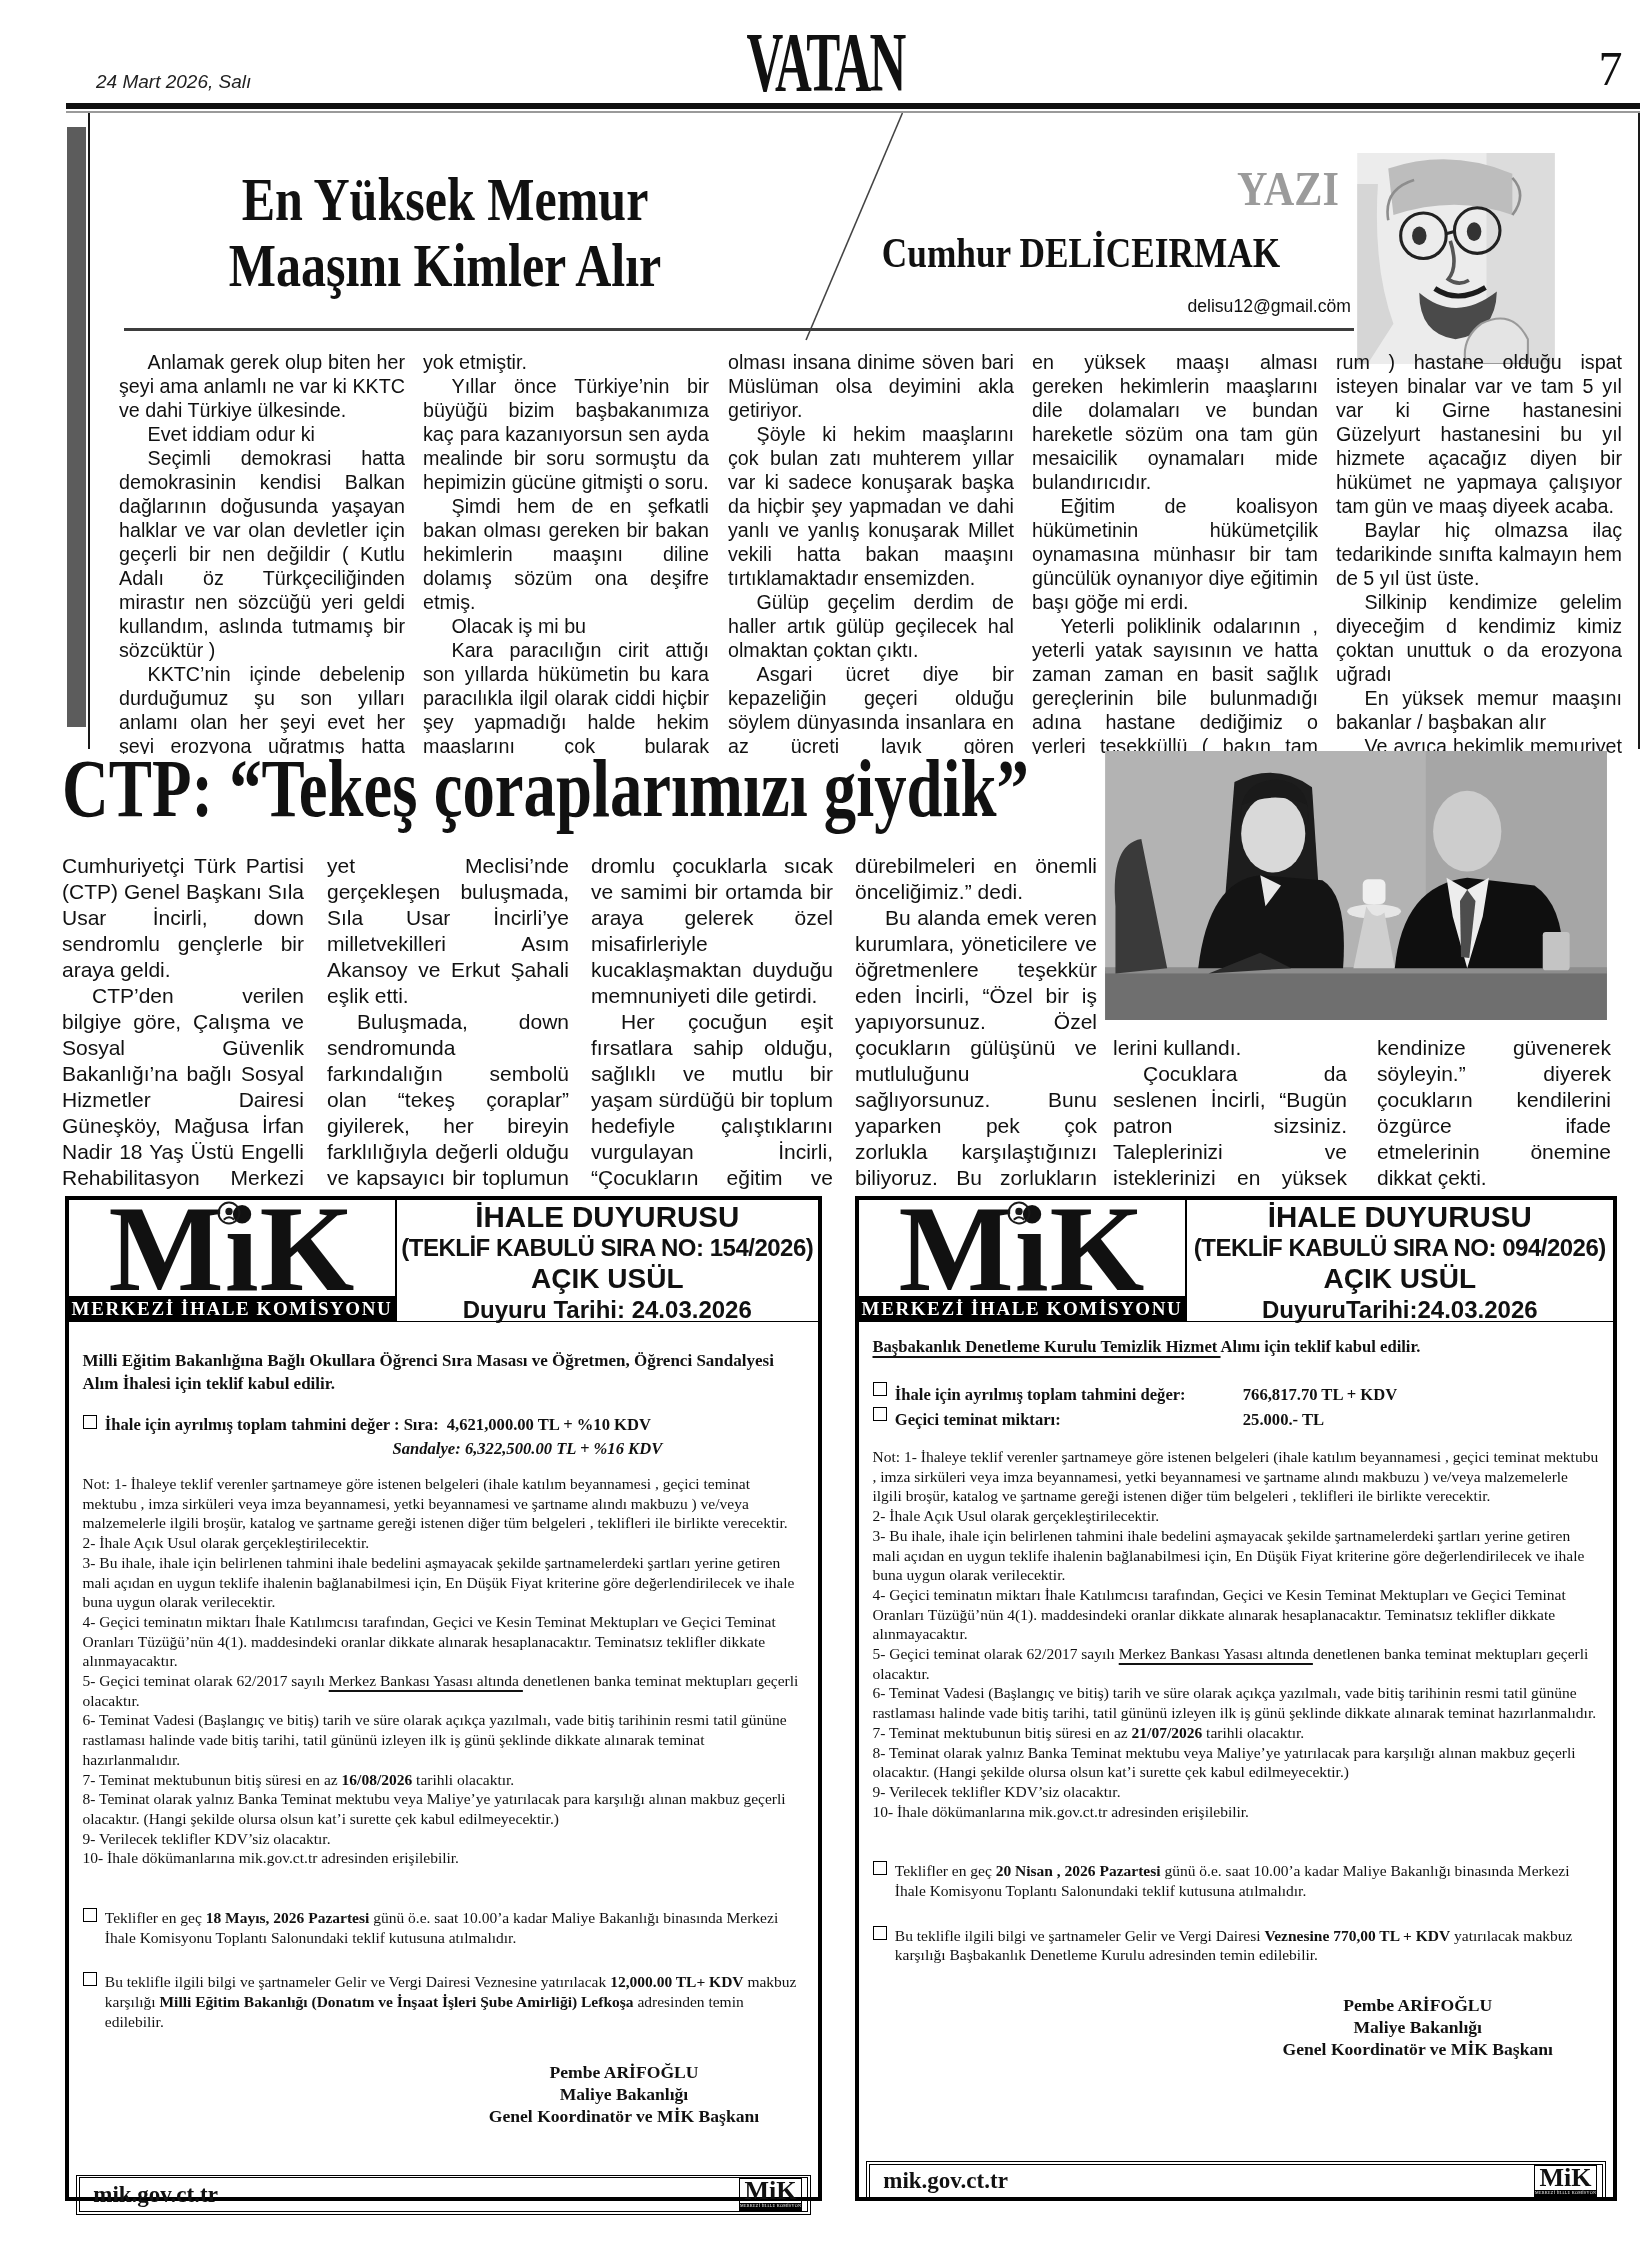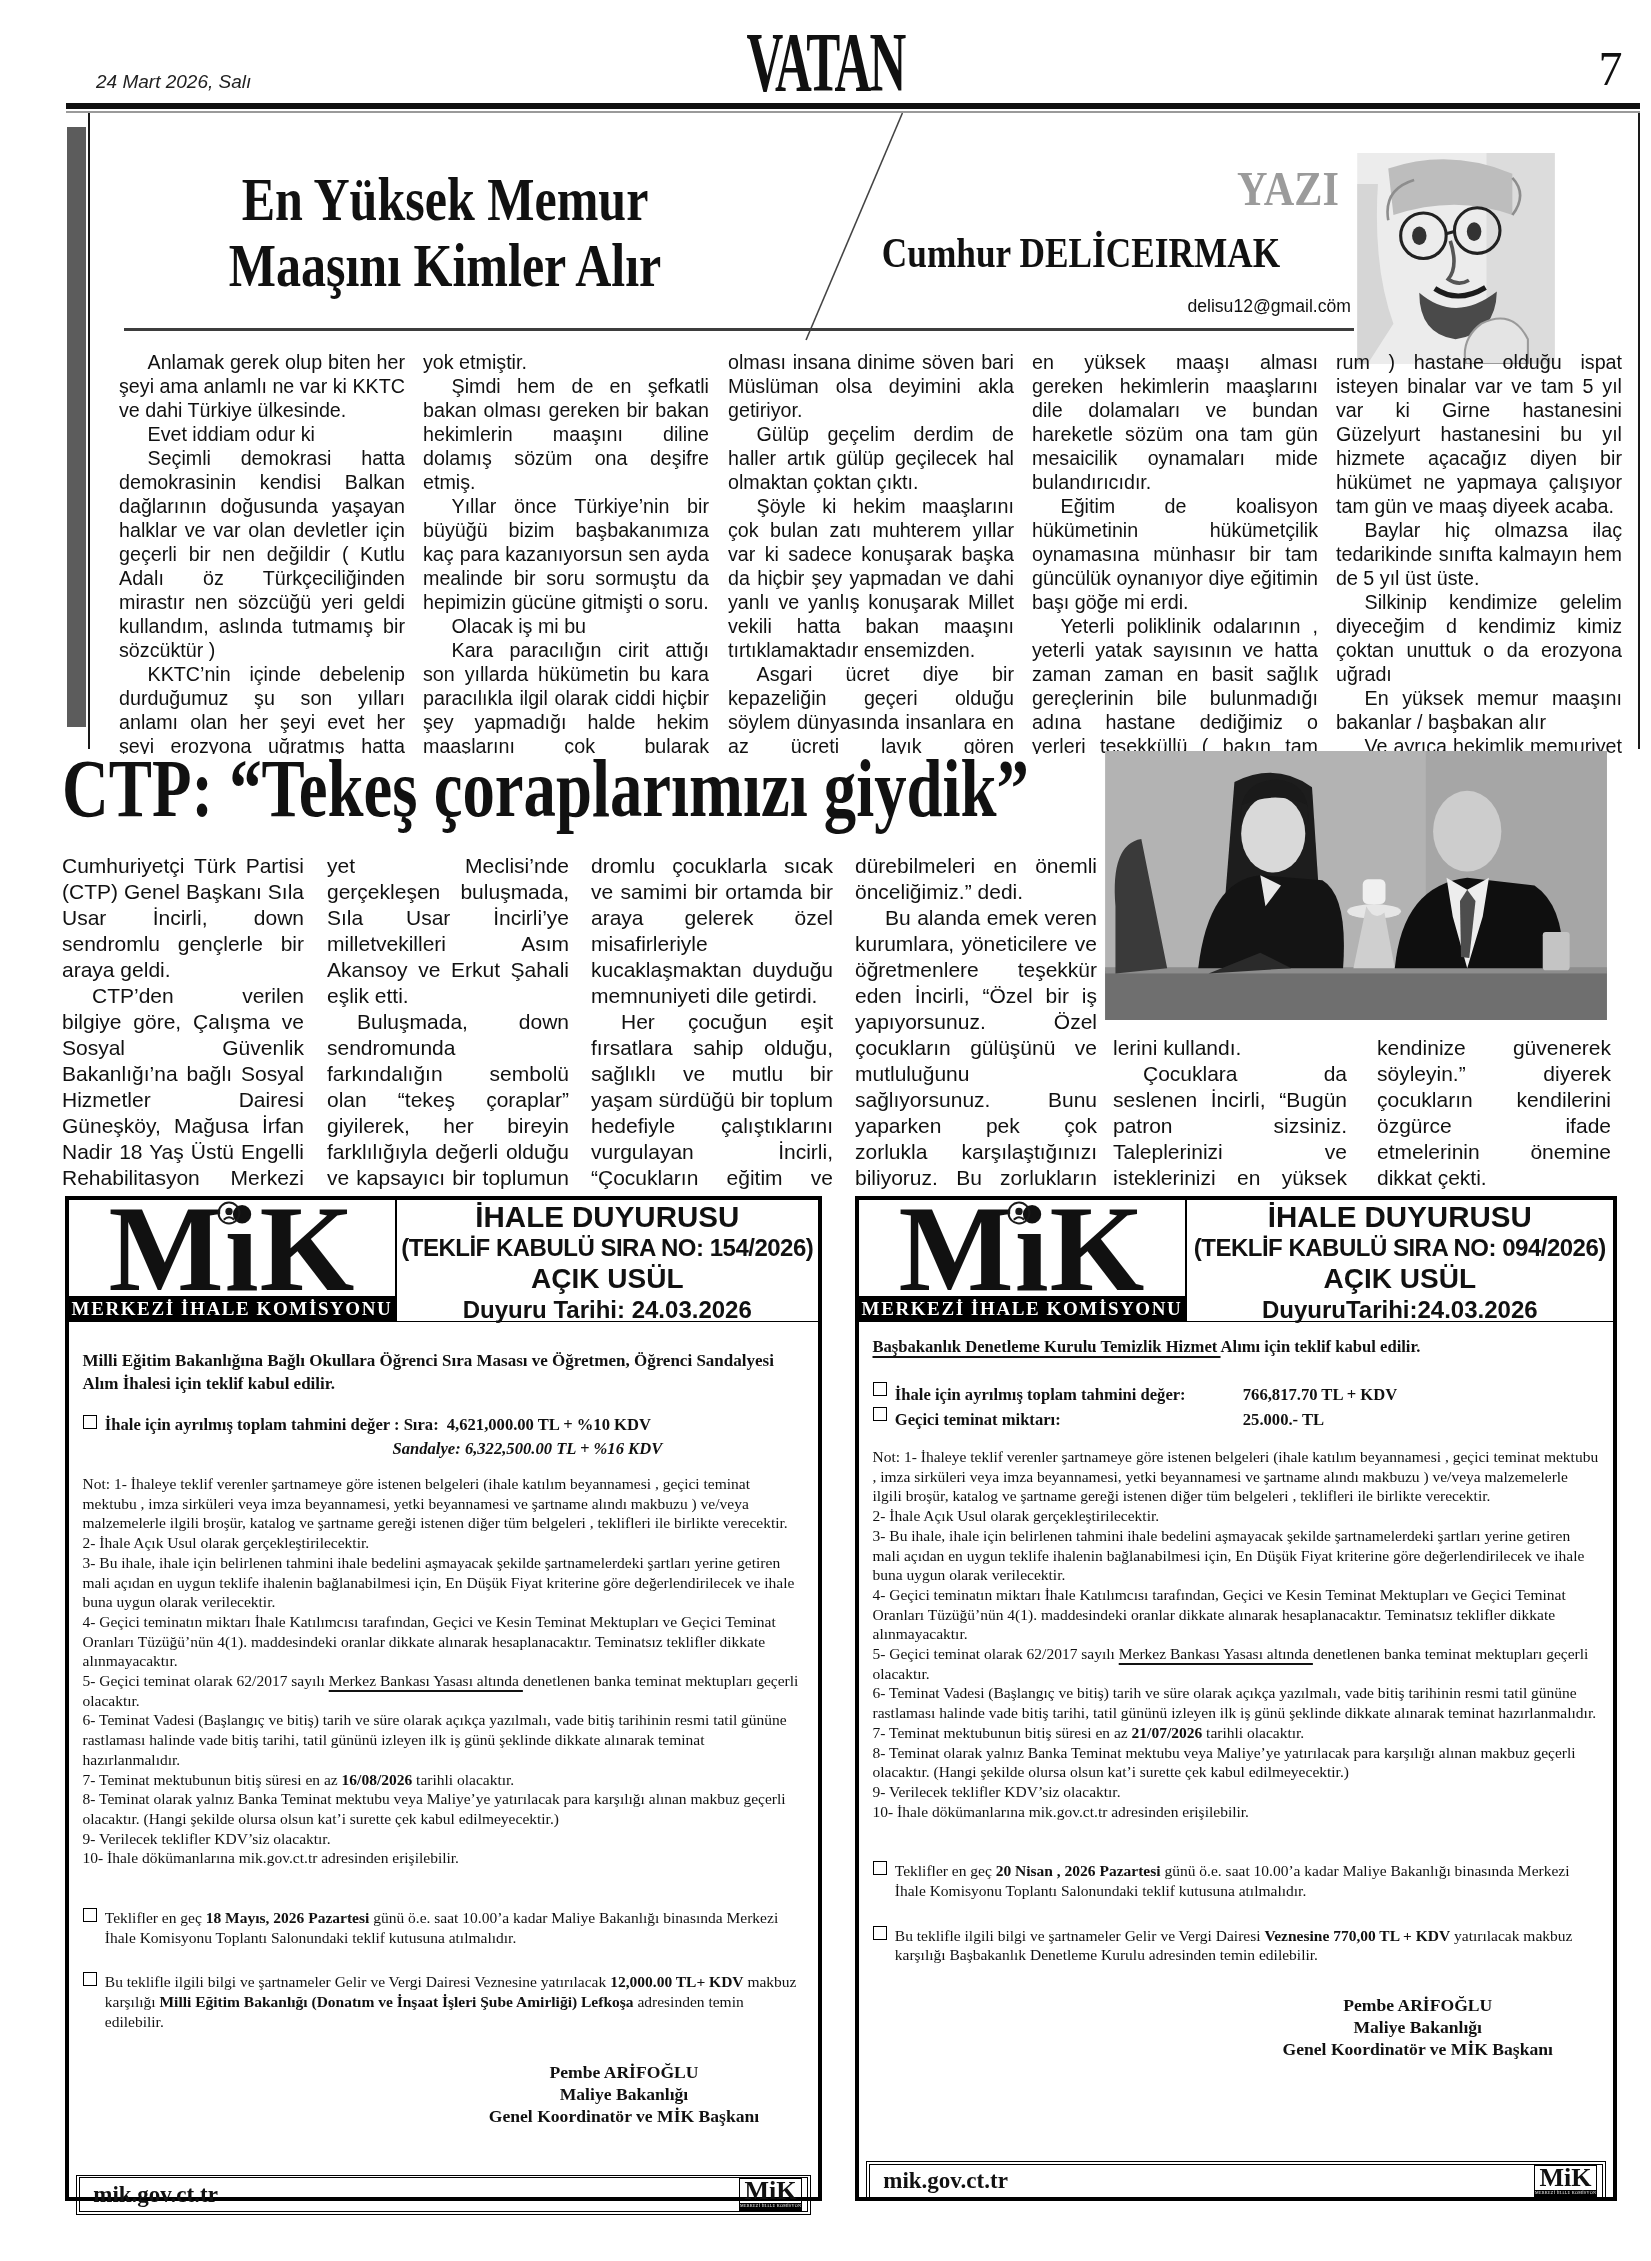--- a/index.html
+++ b/index.html
@@ -137,29 +137,29 @@
   <div class="t-rule"></div>
 
   <div class="a1col" style="left:119px">
       <p>Anlamak gerek olup biten her şeyi ama anlamlı ne var ki KKTC ve dahi Türkiye ülkesinde.</p>
       <p>Evet iddiam odur ki</p>
       <p>Seçimli demokrasi hatta demokrasinin kendisi Balkan dağlarının doğusunda yaşayan halklar ve var olan devletler için geçerli bir nen değildir ( Kutlu Adalı öz Türkçeciliğinden mirastır nen sözcüğü yeri geldi kullandım, aslında tutmamış bir sözcüktür )</p>
       <p>KKTC’nin içinde debelenip durduğumuz şu son yılları anlamı olan her şeyi evet her şeyi erozyona uğratmış hatta düpedüz</p>
     </div>
   <div class="a1col" style="left:423px">
       <p class="cont">yok etmiştir.</p>
+      <p>Yıllar önce Türkiye’nin bir büyüğü bizim başbakanımıza kaç para kazanıyorsun sen ayda mealinde bir soru sormuştu da hepimizin gücüne gitmişti o soru.</p>
       <p>Şimdi hem de en şefkatli bakan olması gereken bir bakan hekimlerin maaşını diline dolamış sözüm ona deşifre etmiş.</p>
-      <p>Yıllar önce Türkiye’nin bir büyüğü bizim başbakanımıza kaç para kazanıyorsun sen ayda mealinde bir soru sormuştu da hepimizin gücüne gitmişti o soru.</p>
       <p>Olacak iş mi bu</p>
       <p>Kara paracılığın cirit attığı son yıllarda hükümetin bu kara paracılıkla ilgil olarak ciddi hiçbir şey yapmadığı halde hekim maaşlarını çok bularak açıklamış</p>
     </div>
   <div class="a1col" style="left:728px">
       <p class="cont">olması insana dinime söven bari Müslüman olsa deyimini akla getiriyor.</p>
+      <p>Şöyle ki hekim maaşlarını çok bulan zatı muhterem yıllar var ki sadece konuşarak başka da hiçbir şey yapmadan ve dahi yanlı ve yanlış konuşarak Millet vekili hatta bakan maaşını tırtıklamaktadır ensemizden.</p>
       <p>Gülüp geçelim derdim de haller artık gülüp geçilecek hal olmaktan çoktan çıktı.</p>
-      <p>Şöyle ki hekim maaşlarını çok bulan zatı muhterem yıllar var ki sadece konuşarak başka da hiçbir şey yapmadan ve dahi yanlı ve yanlış konuşarak Millet vekili hatta bakan maaşını tırtıklamaktadır ensemizden.</p>
       <p>Asgari ücret diye bir kepazeliğin geçeri olduğu söylem dünyasında insanlara en az ücreti layık gören koalisyoncular ülkelerde</p>
     </div>
   <div class="a1col" style="left:1032px">
       <p class="cont">en yüksek maaşı alması gereken hekimlerin maaşlarını dile dolamaları ve bundan hareketle sözüm ona tam gün mesaicilik oynamaları mide bulandırıcıdır.</p>
       <p>Eğitim de koalisyon hükümetinin hükümetçilik oynamasına münhasır bir tam güncülük oynanıyor diye eğitimin başı göğe mi erdi.</p>
       <p>Yeterli poliklinik odalarının , yeterli yatak sayısının ve hatta zaman zaman en basit sağlık gereçlerinin bile bulunmadığı adına hastane dediğimiz o yerleri teşekküllü ( bakın tam teşekküllü de demiyorum teşekküllü diyo-</p>
     </div>
   <div class="a1col" style="left:1336px">
       <p class="cont">rum ) hastane olduğu ispat isteyen binalar var ve tam 5 yıl var ki Girne hastanesini Güzelyurt hastanesini bu yıl hizmete açacağız diyen bir hükümet ne yapmaya çalışıyor tam gün ve maaş diyeek acaba.</p>
       <p>Baylar hiç olmazsa ilaç tedarikinde sınıfta kalmayın hem de 5 yıl üst üste.</p>

